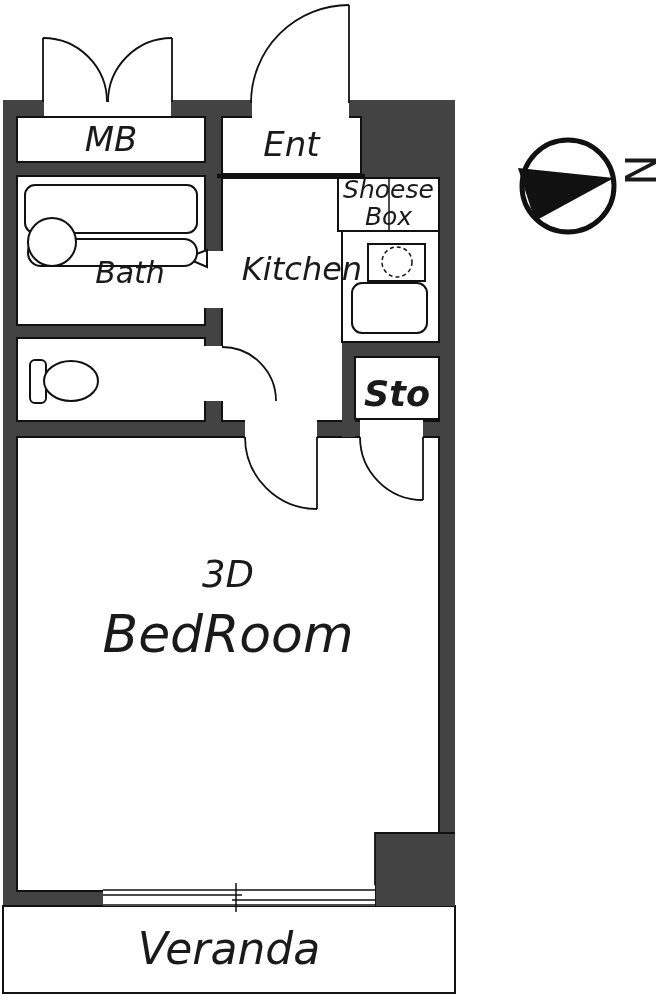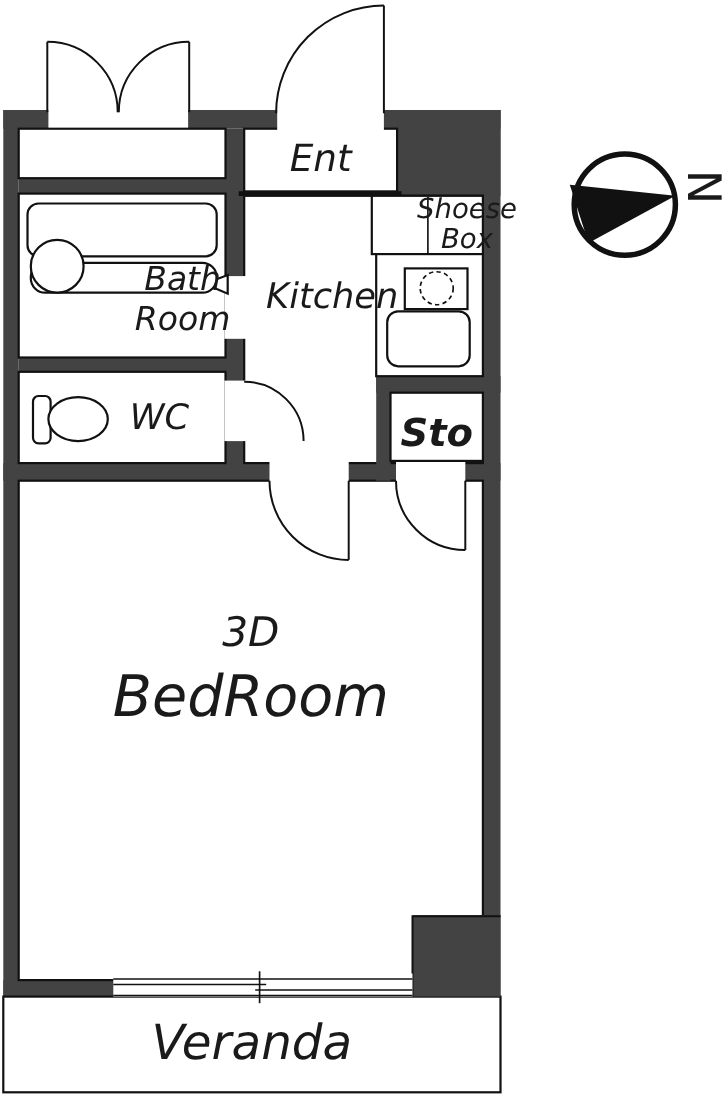--- a/index.html
+++ b/index.html
@@ -15,21 +15,21 @@
   .room{fill:#ffffff;stroke:var(--line);stroke-width:2;}
   .open{fill:#ffffff;stroke:none;}
   .ln{fill:none;stroke:var(--line);stroke-width:1.8;}
   .thin{fill:none;stroke:var(--line);stroke-width:1.5;}
   .furn{fill:#ffffff;stroke:var(--line);stroke-width:2;}
   .label{
     position:absolute;display:flex;align-items:center;justify-content:center;
     font-style:italic;color:var(--text);white-space:pre;line-height:1.05;
     text-align:center;pointer-events:none;
   }
-  .col{flex-direction:column;margin-left:36px;}
+  .col{flex-direction:column;}
 </style>
 </head>
 <body>
 
 <div id="stage">
 
   <svg id="plan-svg" width="662" height="1000" viewBox="0 0 662 1000">
 
     <g>
       <rect class="wall" x="3" y="100" width="452" height="17"></rect>
@@ -125,38 +125,37 @@
         <ellipse class="furn" cx="71" cy="381" rx="27" ry="20"></ellipse>
       </g>
     </g>
 
     <g>
       <circle cx="568" cy="186" r="46" fill="#ffffff" stroke="var(--line)" stroke-width="5"></circle>
       <polygon points="518,168 535,221 614,178" fill="var(--line)"></polygon>
     </g>
   </svg>
 
+  <div class="label" style="left:17px;top:117px;width:188px;height:45px;font-size:34px;">MB</div>
 
   <div class="label" style="left:222px;top:117px;width:139px;height:55px;font-size:34px;">Ent</div>
 
   <div class="label col" style="left:338px;top:177px;width:101px;height:53px;font-size:25px;">
     <span>Shoese</span>
     <span>Box</span>
   </div>
 
   <div class="label" style="left:222px;top:242px;width:160px;height:55px;font-size:32px;">Kitchen</div>
 
   <div class="label" style="left:355px;top:357px;width:84px;height:74px;font-size:35px;font-weight:bold;">Sto</div>
 
   <div class="label col" style="left:50px;top:230px;width:160px;height:85px;font-size:30px;line-height:1.2;">
     <span>Bath</span>
-    <span>Room</span>
   </div>
 
-  <div class="label" style="left:100px;top:355px;width:90px;height:50px;font-size:32px;">WC</div>
 
   <div class="label" style="left:17px;top:550px;width:422px;height:50px;font-size:37px;">3D</div>
 
   <div class="label" style="left:17px;top:603px;width:422px;height:62px;font-size:52px;">BedRoom</div>
 
 
   <div class="label" style="left:3px;top:906px;width:452px;height:87px;font-size:44px;">Veranda</div>
 
   <div class="label" style="left:611px;top:142px;width:56px;height:56px;font-size:42px;font-style:normal;transform:rotate(90deg);">N</div>
 

